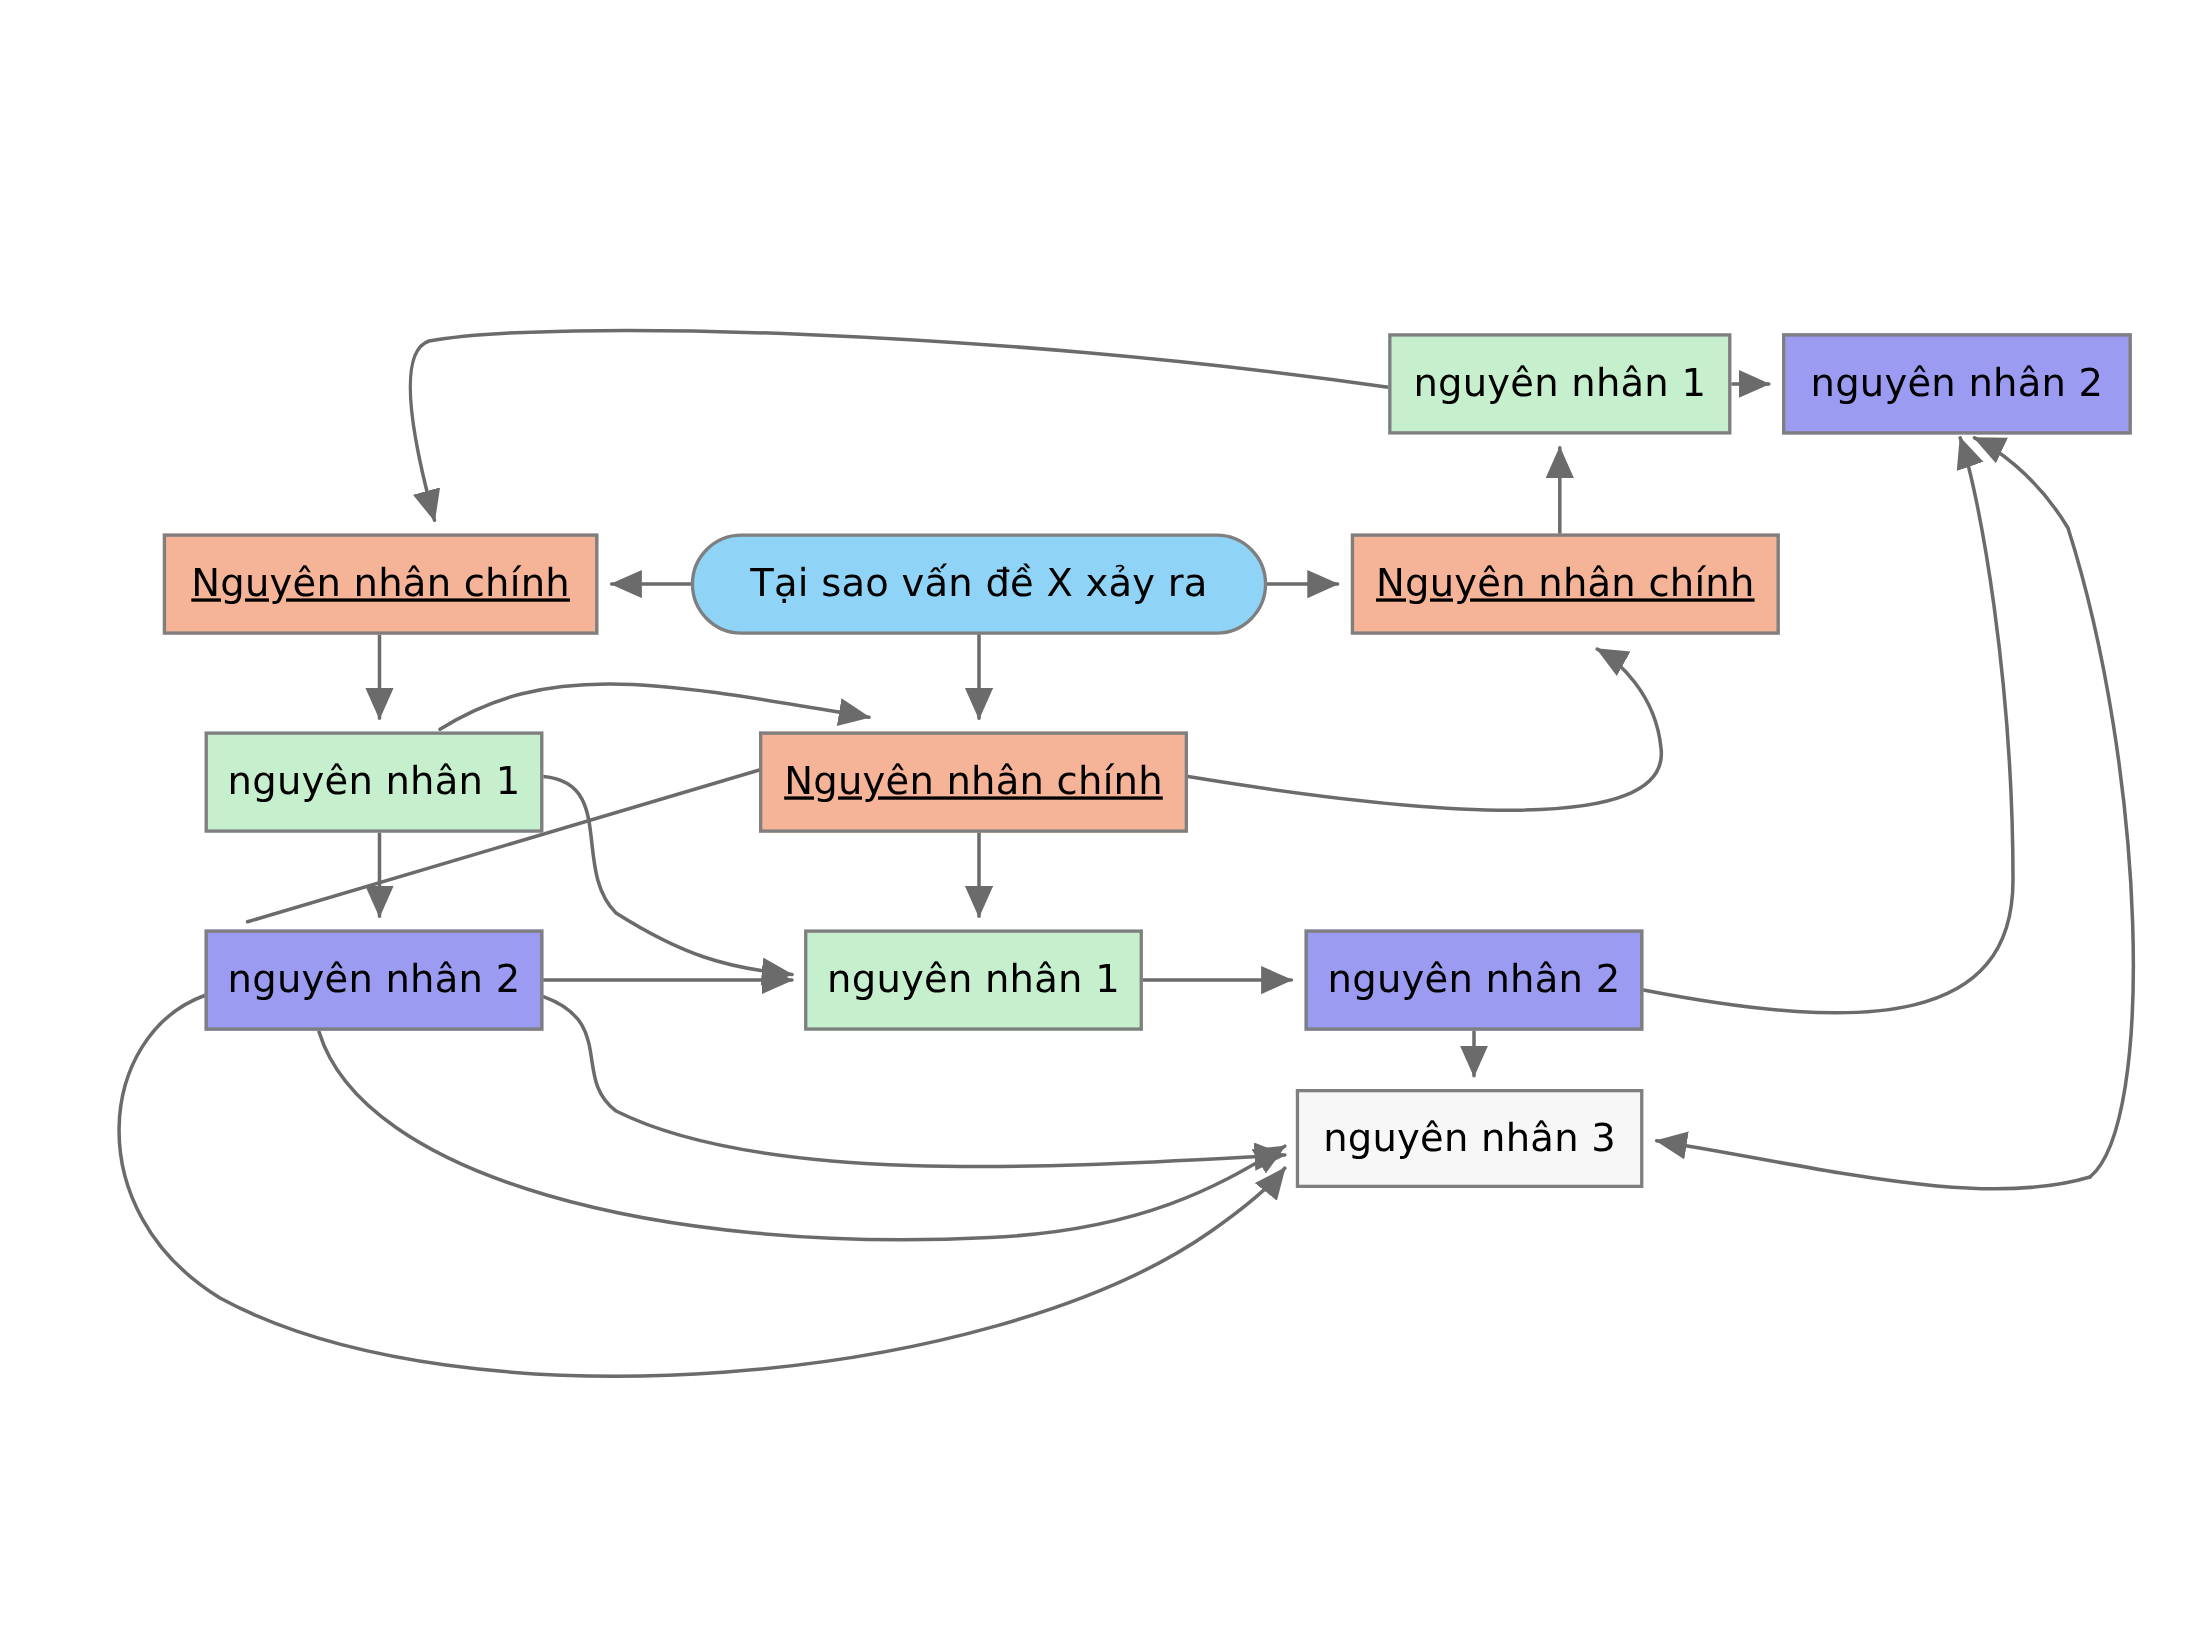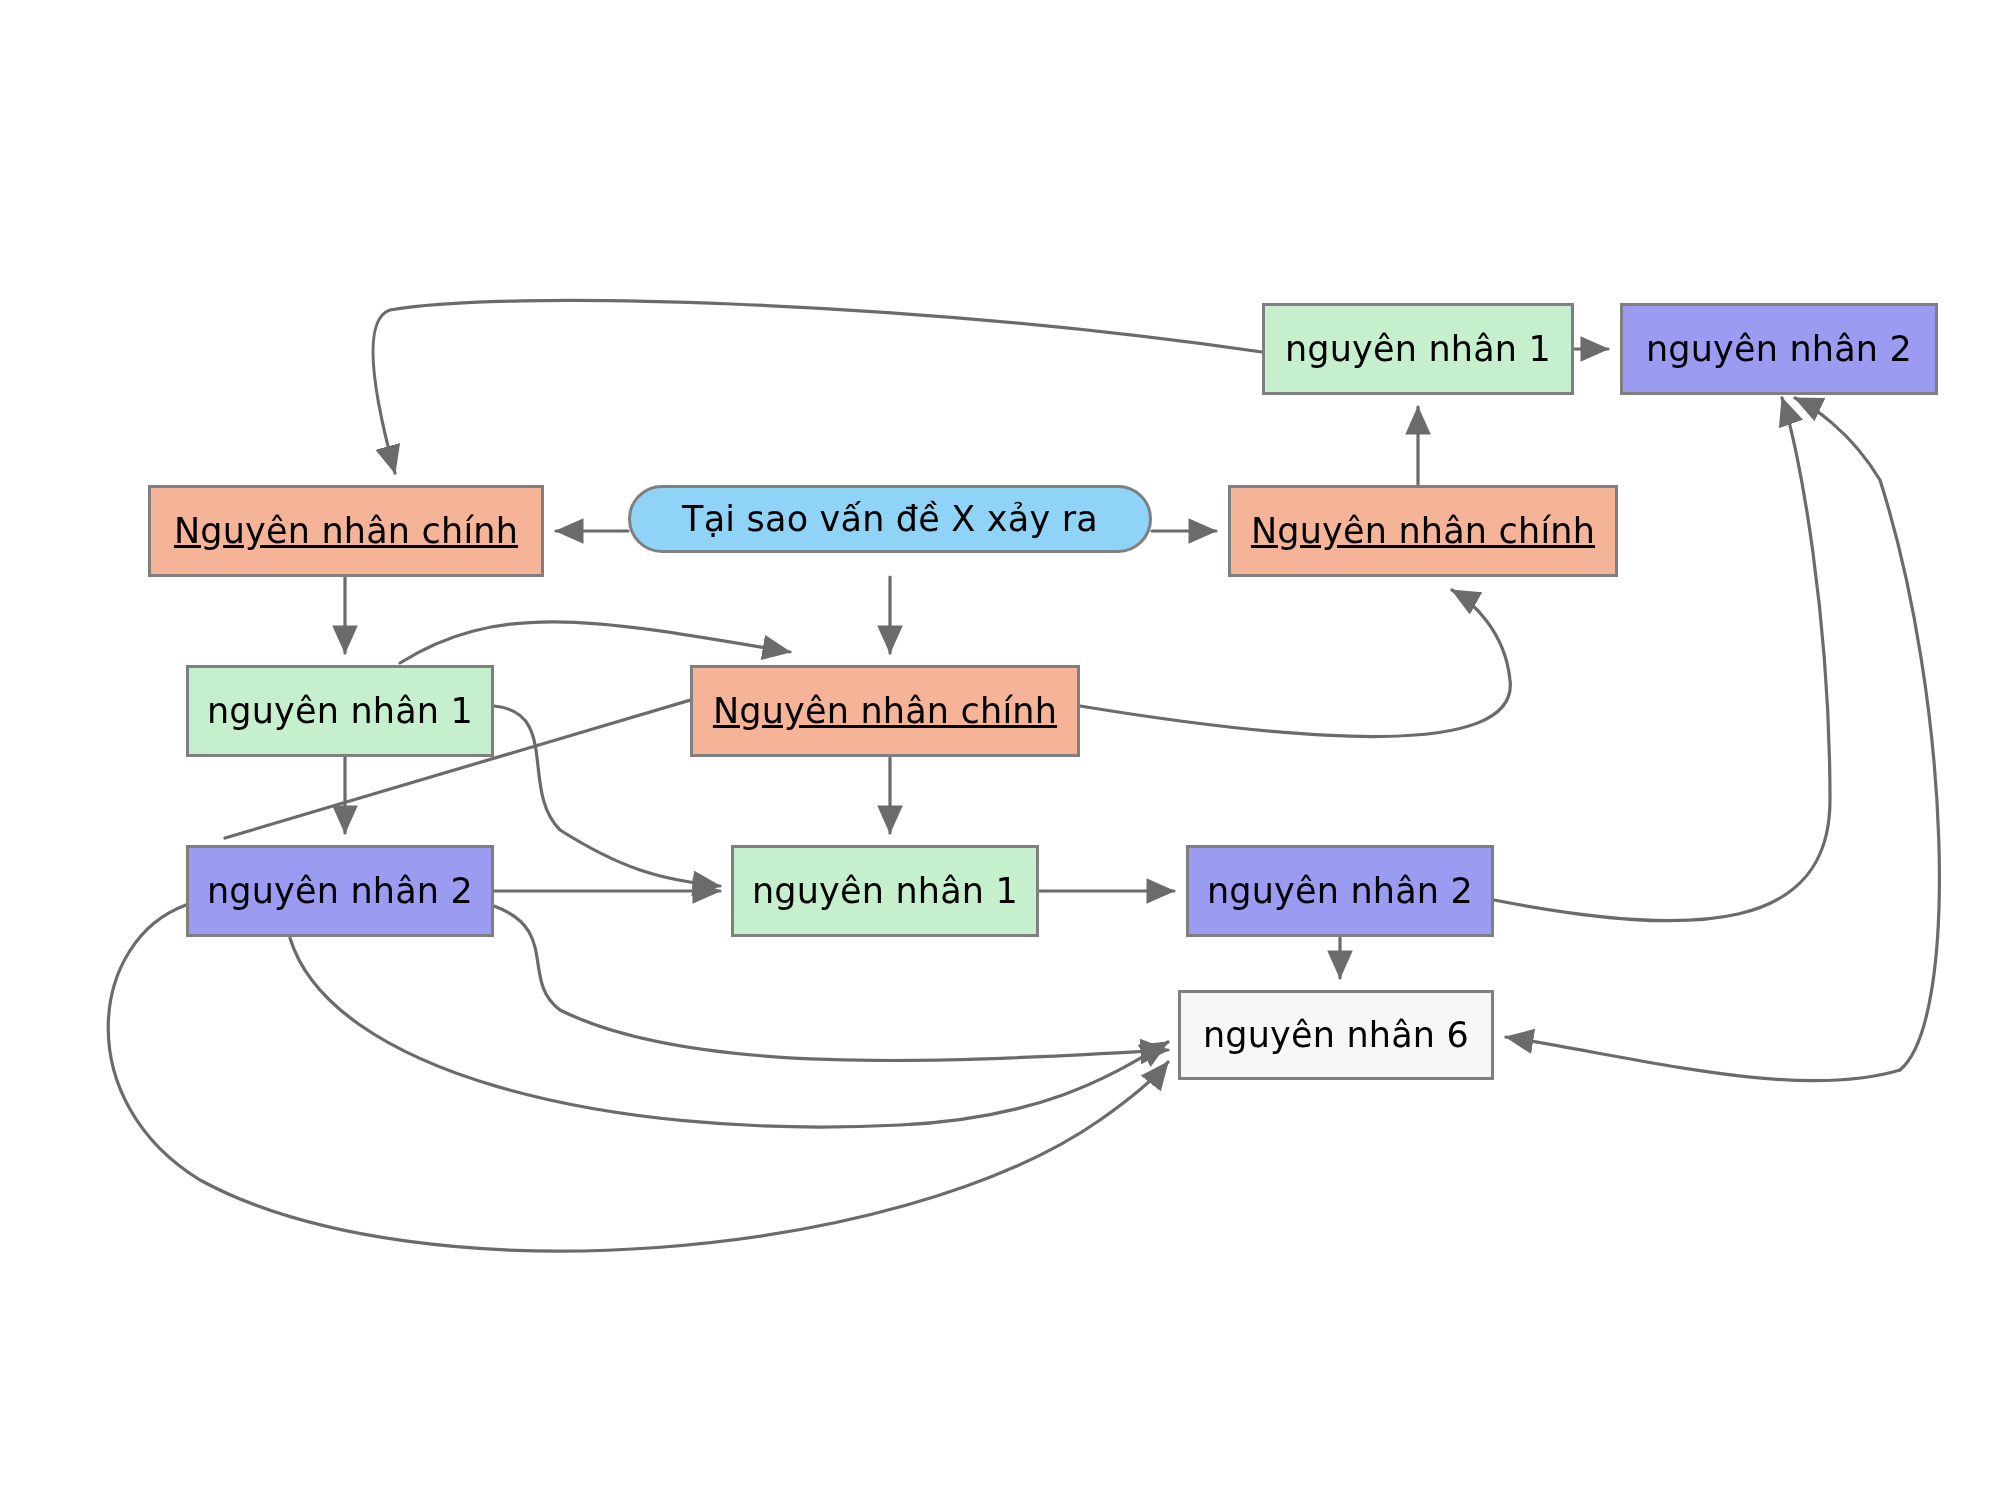--- a/index.html
+++ b/index.html
@@ -46,21 +46,21 @@
         <path d="M 1494 900 C 1700 940 1830 930 1830 800 C 1830 620 1800 450 1782 398" marker-end="url(#arrow)" stroke="#6b6b6b"></path>
         <path d="M 1900 1070 C 1960 1020 1950 700 1880 480 C 1850 430 1810 405 1795 398" marker-end="url(#arrow)" stroke="#6b6b6b"></path>
         <path d="M 1900 1070 C 1800 1100 1650 1060 1506 1037" marker-end="url(#arrow)" stroke="#6b6b6b"></path>
         <path d="M 1418 485 L 1418 407" marker-end="url(#arrow)" stroke="#6b6b6b"></path>
         <path d="M 1574 349 L 1608 349" marker-end="url(#arrow)" stroke="#6b6b6b"></path>
         <path d="M 1262 352 C 900 300 500 290 390 310 C 360 320 375 400 395 473" marker-end="url(#arrow)" stroke="#6b6b6b"></path>
       </g>
   </svg>
 
   <div id="node-layer">
-      <div class="node n-blue" style="left: 628px; top: 485px; width: 524px; height: 68px;">
+      <div class="node n-blue" style="left: 628px; top: 485px; width: 524px; height: 92px;">
         <span>Tại sao vấn đề X xảy ra</span>
       </div>
       <div class="node n-orange" style="left: 148px; top: 485px; width: 396px; height: 92px;">
         <span>Nguyên nhân chính</span>
       </div>
       <div class="node n-orange" style="left: 1228px; top: 485px; width: 390px; height: 92px;">
         <span>Nguyên nhân chính</span>
       </div>
       <div class="node n-orange" style="left: 690px; top: 665px; width: 390px; height: 92px;">
         <span>Nguyên nhân chính</span>
@@ -77,17 +77,17 @@
       <div class="node n-purple" style="left: 186px; top: 845px; width: 308px; height: 92px;">
         <span>nguyên nhân 2</span>
       </div>
       <div class="node n-green" style="left: 731px; top: 845px; width: 308px; height: 92px;">
         <span>nguyên nhân 1</span>
       </div>
       <div class="node n-purple" style="left: 1186px; top: 845px; width: 308px; height: 92px;">
         <span>nguyên nhân 2</span>
       </div>
       <div class="node n-gray" style="left: 1178px; top: 990px; width: 316px; height: 90px;">
-        <span>nguyên nhân 6</span>
+        <span>nguyên nhân 3</span>
       </div>
     </div>
 
 </div>
 
 </body></html>

